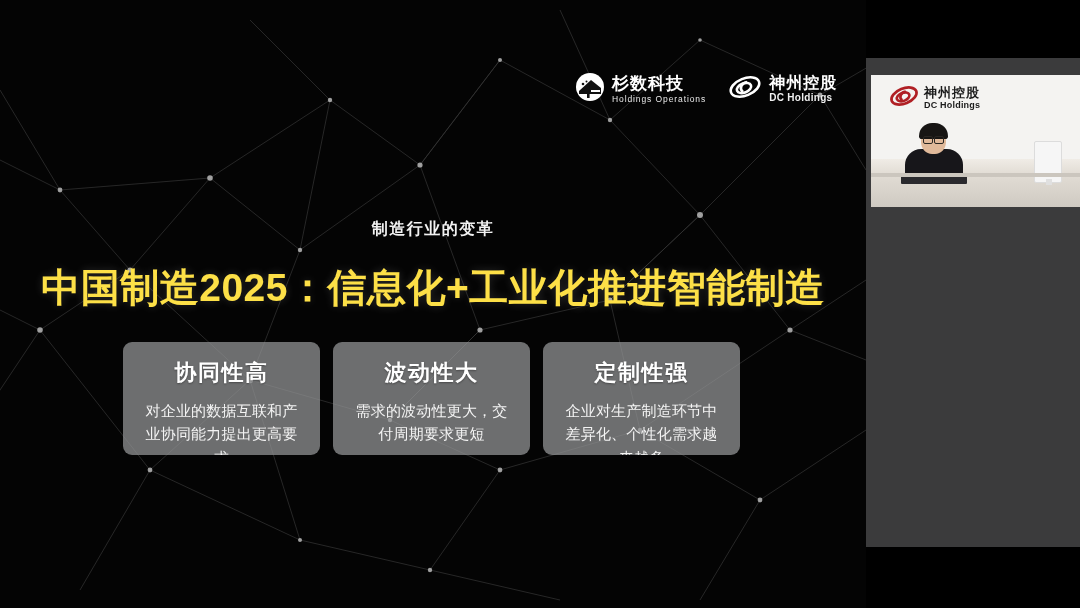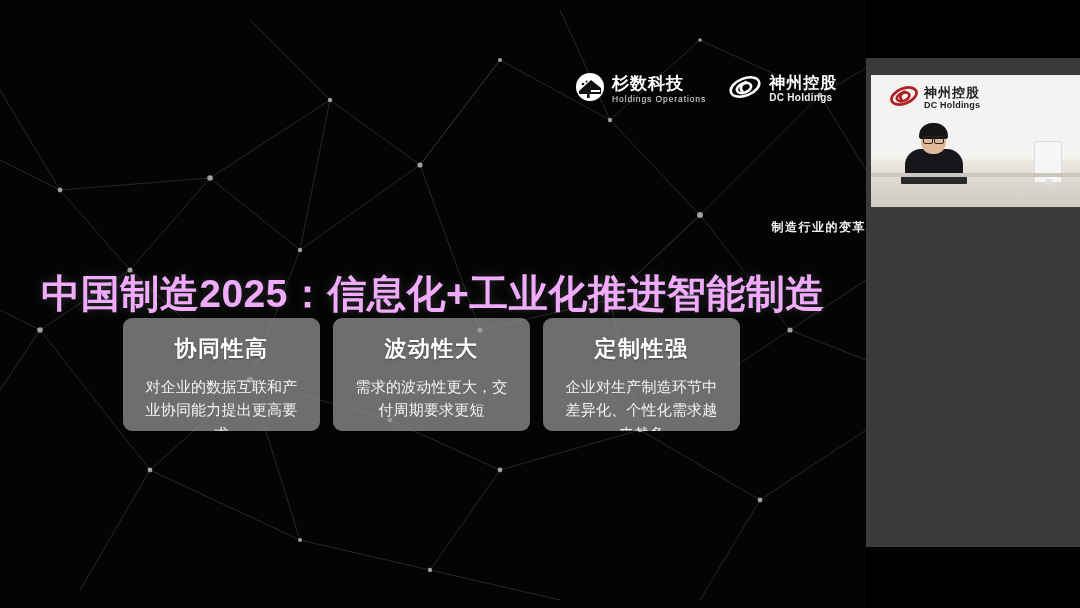--- a/index.html
+++ b/index.html
@@ -14,28 +14,28 @@
   .logo-bar{position:absolute;top:72px;left:575px;display:flex;align-items:center;gap:22px;}
   .logo{display:flex;align-items:center;gap:7px;}
   .logo-mark{flex:0 0 auto;}
   .logo-txt{display:flex;flex-direction:column;justify-content:center;line-height:1;}
   .logo-cn{color:#fff;font-size:17px;font-weight:700;letter-spacing:1px;white-space:nowrap;}
   .logo-en{color:#e9e9e9;font-size:8.5px;letter-spacing:.9px;margin-top:3px;white-space:nowrap;}
   .logo-cn2{color:#fff;font-size:16px;font-weight:700;letter-spacing:1px;white-space:nowrap;}
   .logo-en2{color:#f0f0f0;font-size:10px;font-weight:700;letter-spacing:.3px;margin-top:2px;white-space:nowrap;}
 
   
-  .eyebrow{position:absolute;top:219px;left:0;width:866px;text-align:right;color:#f2f2f2;
-           font-size:12px;font-weight:700;letter-spacing:1.5px;}
-  .headline{position:absolute;top:267px;left:0;width:866px;text-align:center;color:#f0abfc;
+  .eyebrow{position:absolute;top:219px;left:0;width:866px;text-align:center;color:#f2f2f2;
+           font-size:16px;font-weight:700;letter-spacing:1.5px;}
+  .headline{position:absolute;top:261px;left:0;width:866px;text-align:center;color:#fde047;
             font-size:39px;font-weight:700;letter-spacing:.5px;white-space:nowrap;
             text-shadow:0 0 10px rgba(255,255,255,.18);}
 
   
-  .cards{position:absolute;left:123px;top:318px;width:617px;height:113px;display:flex;gap:13px;}
+  .cards{position:absolute;left:123px;top:342px;width:617px;height:113px;display:flex;gap:13px;}
   .card{flex:1 1 0;background:rgba(150,151,153,.72);border-radius:9px;
         display:flex;flex-direction:column;align-items:center;justify-content:flex-start;
         padding-top:16px;box-sizing:border-box;overflow:hidden;}
   .card-title{color:#fff;font-size:22px;font-weight:700;letter-spacing:1.5px;
               text-shadow:0 1px 2px rgba(0,0,0,.35);}
   .card-desc{margin-top:11px;color:#f4f4f4;font-size:15px;line-height:1.55;text-align:center;
              width:84%;letter-spacing:.2px;}
 
   
   #video-panel{position:absolute;left:866px;top:58px;width:214px;height:489px;background:#3b3b3c;}

